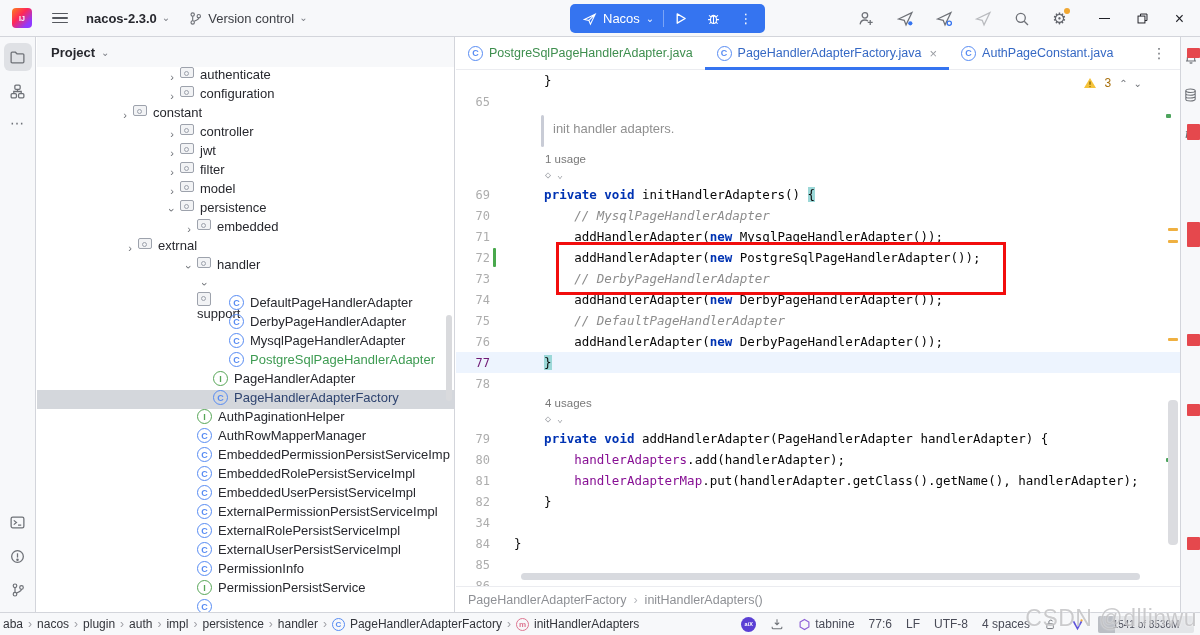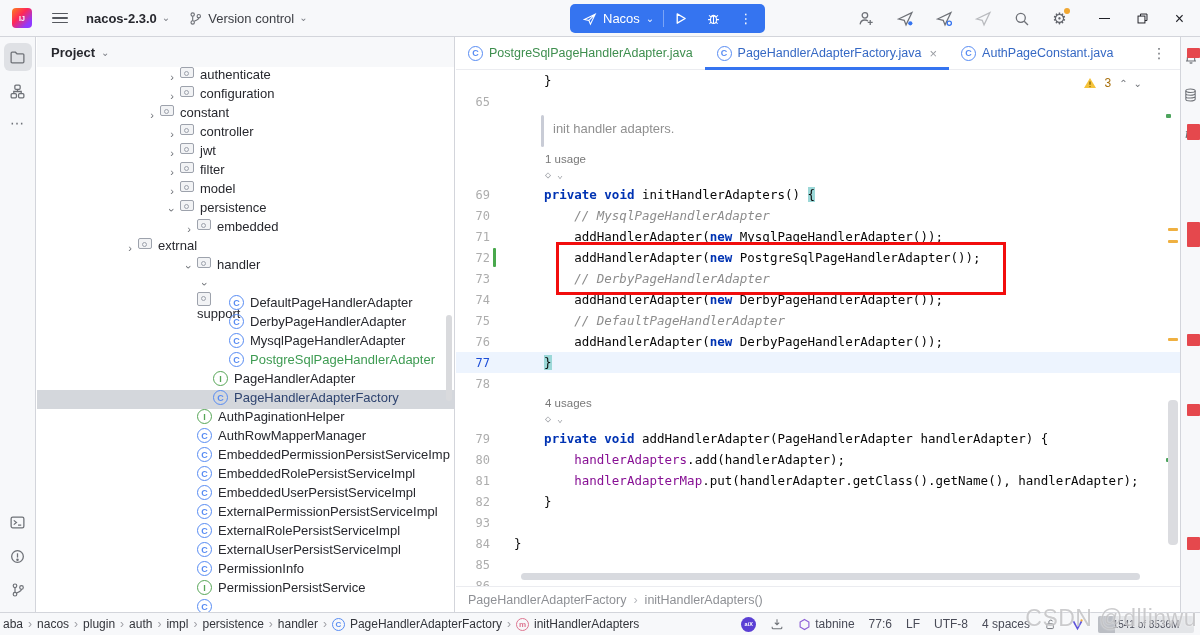--- a/index.html
+++ b/index.html
@@ -67,21 +67,21 @@
   .tab-label.green{color:#3E8E4E}
   .tab-label.blue{color:#3568C4}
   .tab.active::after{content:"";position:absolute;left:0;right:0;bottom:-1px;height:3px;background:#3574F0}
   .tab-close{color:#9A9DA3;font-size:13px;margin-left:2px}
   .tab-kebab{margin-left:auto;align-self:center;color:#6E7177;font-size:14px;padding:0 14px;cursor:pointer}
 
   .code-area{position:absolute;top:33px;left:0;right:0;bottom:26px;overflow:hidden;font-family:"DejaVu Sans Mono","Liberation Mono",monospace;font-size:12.5px}
   .crow{height:21px;display:flex;align-items:center;position:relative;white-space:pre}
   .crow.cur{background:#EDF4FE}
   .gut{width:50px;flex:0 0 50px;text-align:right;padding-right:16px;color:#ADADAD;font-size:12px}
-  .crow.cur .gut{color:#1d4ed8}
+  .crow.cur .gut{color:#701a75}
   .chg{position:absolute;left:37px;top:1px;bottom:1px;width:3px;background:#49A84C;border-radius:1px}
   .ctext{padding-left:8px}
   .s-p{color:#080808}
   .s-k{color:#0033B3;font-weight:600}
   .s-c{color:#8C8C8C;font-style:italic}
   .s-f{color:#871094}
   .s-b{background:#9CD8D8;color:#080808}
   .docrow{height:38px;position:relative}
   .docbar{position:absolute;left:85px;top:3px;bottom:3px;width:3px;background:#C9CCD6;border-radius:2px}
   .doctext{position:absolute;left:97px;top:9px;font-family:"Liberation Sans",sans-serif;font-size:13px;color:#909090}
@@ -269,21 +269,21 @@
       <div class="trow" style="padding-left: 127px;">
         <span class="chevron closed"></span>
         <span class="ticon pkg"></span>
         <span class="tlabel">authenticate</span>
       </div>
       <div class="trow" style="padding-left: 127px;">
         <span class="chevron closed"></span>
         <span class="ticon pkg"></span>
         <span class="tlabel">configuration</span>
       </div>
-      <div class="trow" style="padding-left: 107px;">
+      <div class="trow" style="padding-left: 80px;">
         <span class="chevron closed"></span>
         <span class="ticon pkg"></span>
         <span class="tlabel">constant</span>
       </div>
       <div class="trow" style="padding-left: 127px;">
         <span class="chevron closed"></span>
         <span class="ticon pkg"></span>
         <span class="tlabel">controller</span>
       </div>
       <div class="trow" style="padding-left: 127px;">
@@ -452,21 +452,21 @@
         <div class="crow"><span class="gut">75</span><span class="ctext"><span class="s-c">        // DefaultPageHandlerAdapter</span></span></div>
         <div class="crow"><span class="gut">76</span><span class="ctext"><span class="s-p">        addHandlerAdapter(</span><span class="s-k">new</span><span class="s-p"> DerbyPageHandlerAdapter());</span></span></div>
         <div class="crow cur"><span class="gut">77</span><span class="ctext"><span class="s-p">    </span><span class="s-b">}</span></span></div>
         <div class="crow"><span class="gut">78</span><span class="ctext"></span></div>
         <div class="usagerow">4 usages</div>
         <div class="visionrow">◇ ⌄</div>
         <div class="crow"><span class="gut">79</span><span class="ctext"><span class="s-p">    </span><span class="s-k">private</span><span class="s-p"> </span><span class="s-k">void</span><span class="s-p"> addHandlerAdapter(PageHandlerAdapter handlerAdapter) {</span></span></div>
         <div class="crow"><span class="gut">80</span><span class="ctext"><span class="s-p">        </span><span class="s-f">handlerAdapters</span><span class="s-p">.add(handlerAdapter);</span></span></div>
         <div class="crow"><span class="gut">81</span><span class="ctext"><span class="s-p">        </span><span class="s-f">handlerAdapterMap</span><span class="s-p">.put(handlerAdapter.getClass().getName(), handlerAdapter);</span></span></div>
         <div class="crow"><span class="gut">82</span><span class="ctext"><span class="s-p">    }</span></span></div>
-        <div class="crow"><span class="gut">93</span><span class="ctext"></span></div>
+        <div class="crow"><span class="gut">34</span><span class="ctext"></span></div>
         <div class="crow"><span class="gut">84</span><span class="ctext"><span class="s-p">}</span></span></div>
         <div class="crow"><span class="gut">85</span><span class="ctext"></span></div>
         <div class="crow"><span class="gut">86</span><span class="ctext"></span></div>
       </div>
     <div class="redbox"></div>
     <div class="inspect">
       <svg width="14" height="12" viewBox="0 0 14 12">
           <path d="M7 1 L13 11 H1 Z" fill="#F5C33B"></path>
           <path d="M7 4.5 V7.8" stroke="#7A5A00" stroke-width="1.2"></path>
           <circle cx="7" cy="9.6" r=".7" fill="#7A5A00"></circle>

